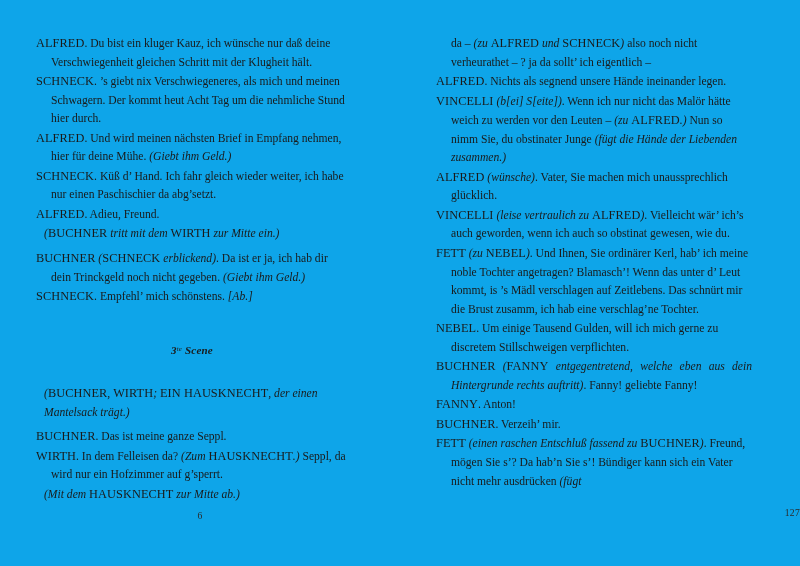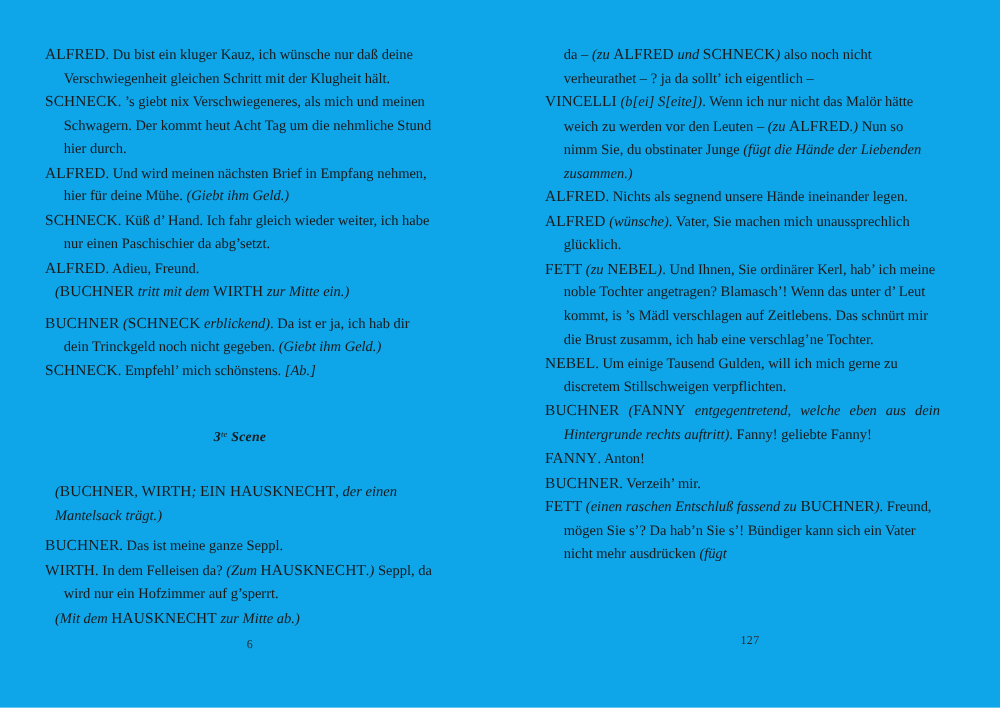--- a/index.html
+++ b/index.html
@@ -106,21 +106,21 @@
   .gap-sm { height: 5px; }
 
   .folio {
     position: absolute;
     font-size: 9.6px;
     letter-spacing: 0.3px;
     color: #2a2a2a;
     font-family: "Liberation Serif", "DejaVu Serif", serif;
   }
   .folio-left  { left: 0; width: 400px; text-align: center; top: 510px; }
-  .folio-right { left: 0; width: 400px; text-align: center; top: 507px; }
+  .folio-right { left: 0; width: 400px; text-align: right; top: 507px; }
 </style>
 </head>
 <body>
 
 <div class="spread">
 
   <div class="page page-left">
     <div class="textblock">
         <p class="speech"><span class="sp">ALFRED</span><span>. Du bist ein kluger Kauz, ich wünsche nur daß deine Verschwiegenheit gleichen Schritt mit der Klugheit hält.</span></p>
         <p class="speech"><span class="sp">SCHNECK</span><span>. ’s giebt nix Verschwiegeneres, als mich und meinen Schwagern. Der kommt heut Acht Tag um die nehmliche Stund hier durch.</span></p>
@@ -140,23 +140,24 @@
         <p class="speech"><span class="sp">WIRTH</span><span>. In dem Felleisen da? </span><span class="it">(Zum </span><span class="nm">HAUSKNECHT</span><span class="it">.)</span><span> Seppl, da wird nur ein Hofzimmer auf g’sperrt.</span></p>
         <p class="stagedir"><span class="it">(Mit dem </span><span class="nm">HAUSKNECHT</span><span class="it"> zur Mitte ab.)</span></p>
         <div class="gap-sm"></div>
       </div>
     <div class="folio folio-left">6</div>
   </div>
 
   <div class="page page-right">
     <div class="textblock">
         <p class="cont"><span>da – </span><span class="it">(zu </span><span class="nm">ALFRED</span><span class="it"> und </span><span class="nm">SCHNECK</span><span class="it">)</span><span> also noch nicht verheurathet – ? ja da sollt’ ich eigentlich –</span></p>
+        <p class="speech"><span class="sp">ALFRED</span><span>. Nichts als segnend unsere Hände ineinander legen.</span></p>
         <p class="speech"><span class="sp">VINCELLI</span><span class="it"> (b[ei] S[eite])</span><span>. Wenn ich nur nicht das Malör hätte weich zu werden vor den Leuten – </span><span class="it">(zu </span><span class="nm">ALFRED</span><span class="it">.)</span><span> Nun so nimm Sie, du obstinater Junge </span><span class="it">(fügt die Hände der Liebenden zusammen.)</span></p>
-        <p class="speech"><span class="sp">ALFRED</span><span>. Nichts als segnend unsere Hände ineinander legen.</span></p>
         <p class="speech"><span class="sp">ALFRED</span><span class="it"> (wünsche)</span><span>. Vater, Sie machen mich unaussprechlich glücklich.</span></p>
+        <p class="speech"><span class="sp">VINCELLI</span><span class="it"> (leise vertraulich zu </span><span class="nm">ALFRED</span><span class="it">)</span><span>. Vielleicht wär’ ich’s auch geworden, wenn ich auch so obstinat gewesen, wie du.</span></p>
         <p class="speech"><span class="sp">FETT</span><span class="it"> (zu </span><span class="nm">NEBEL</span><span class="it">)</span><span>. Und Ihnen, Sie ordinärer Kerl, hab’ ich meine noble Tochter angetragen? Blamasch’! Wenn das unter d’ Leut kommt, is ’s Mädl verschlagen auf Zeitlebens. Das schnürt mir die Brust zusamm, ich hab eine verschlag’ne Tochter.</span></p>
         <p class="speech"><span class="sp">NEBEL</span><span>. Um einige Tausend Gulden, will ich mich gerne zu discretem Stillschweigen verpflichten.</span></p>
         <p class="speech justify"><span class="sp">BUCHNER</span><span class="it"> (</span><span class="nm">FANNY</span><span class="it"> entgegentretend, welche eben aus dein Hintergrunde rechts auftritt)</span><span>. Fanny! geliebte Fanny!</span></p>
         <p class="speech"><span class="sp">FANNY</span><span>. Anton!</span></p>
         <p class="speech"><span class="sp">BUCHNER</span><span>. Verzeih’ mir.</span></p>
         <p class="speech"><span class="sp">FETT</span><span class="it"> (einen raschen Entschluß fassend zu </span><span class="nm">BUCHNER</span><span class="it">)</span><span>. Freund, mögen Sie s’? Da hab’n Sie s’! Bündiger kann sich ein Vater nicht mehr ausdrücken </span><span class="it">(fügt</span></p>
       </div>
     <div class="folio folio-right">127</div>
   </div>
 

